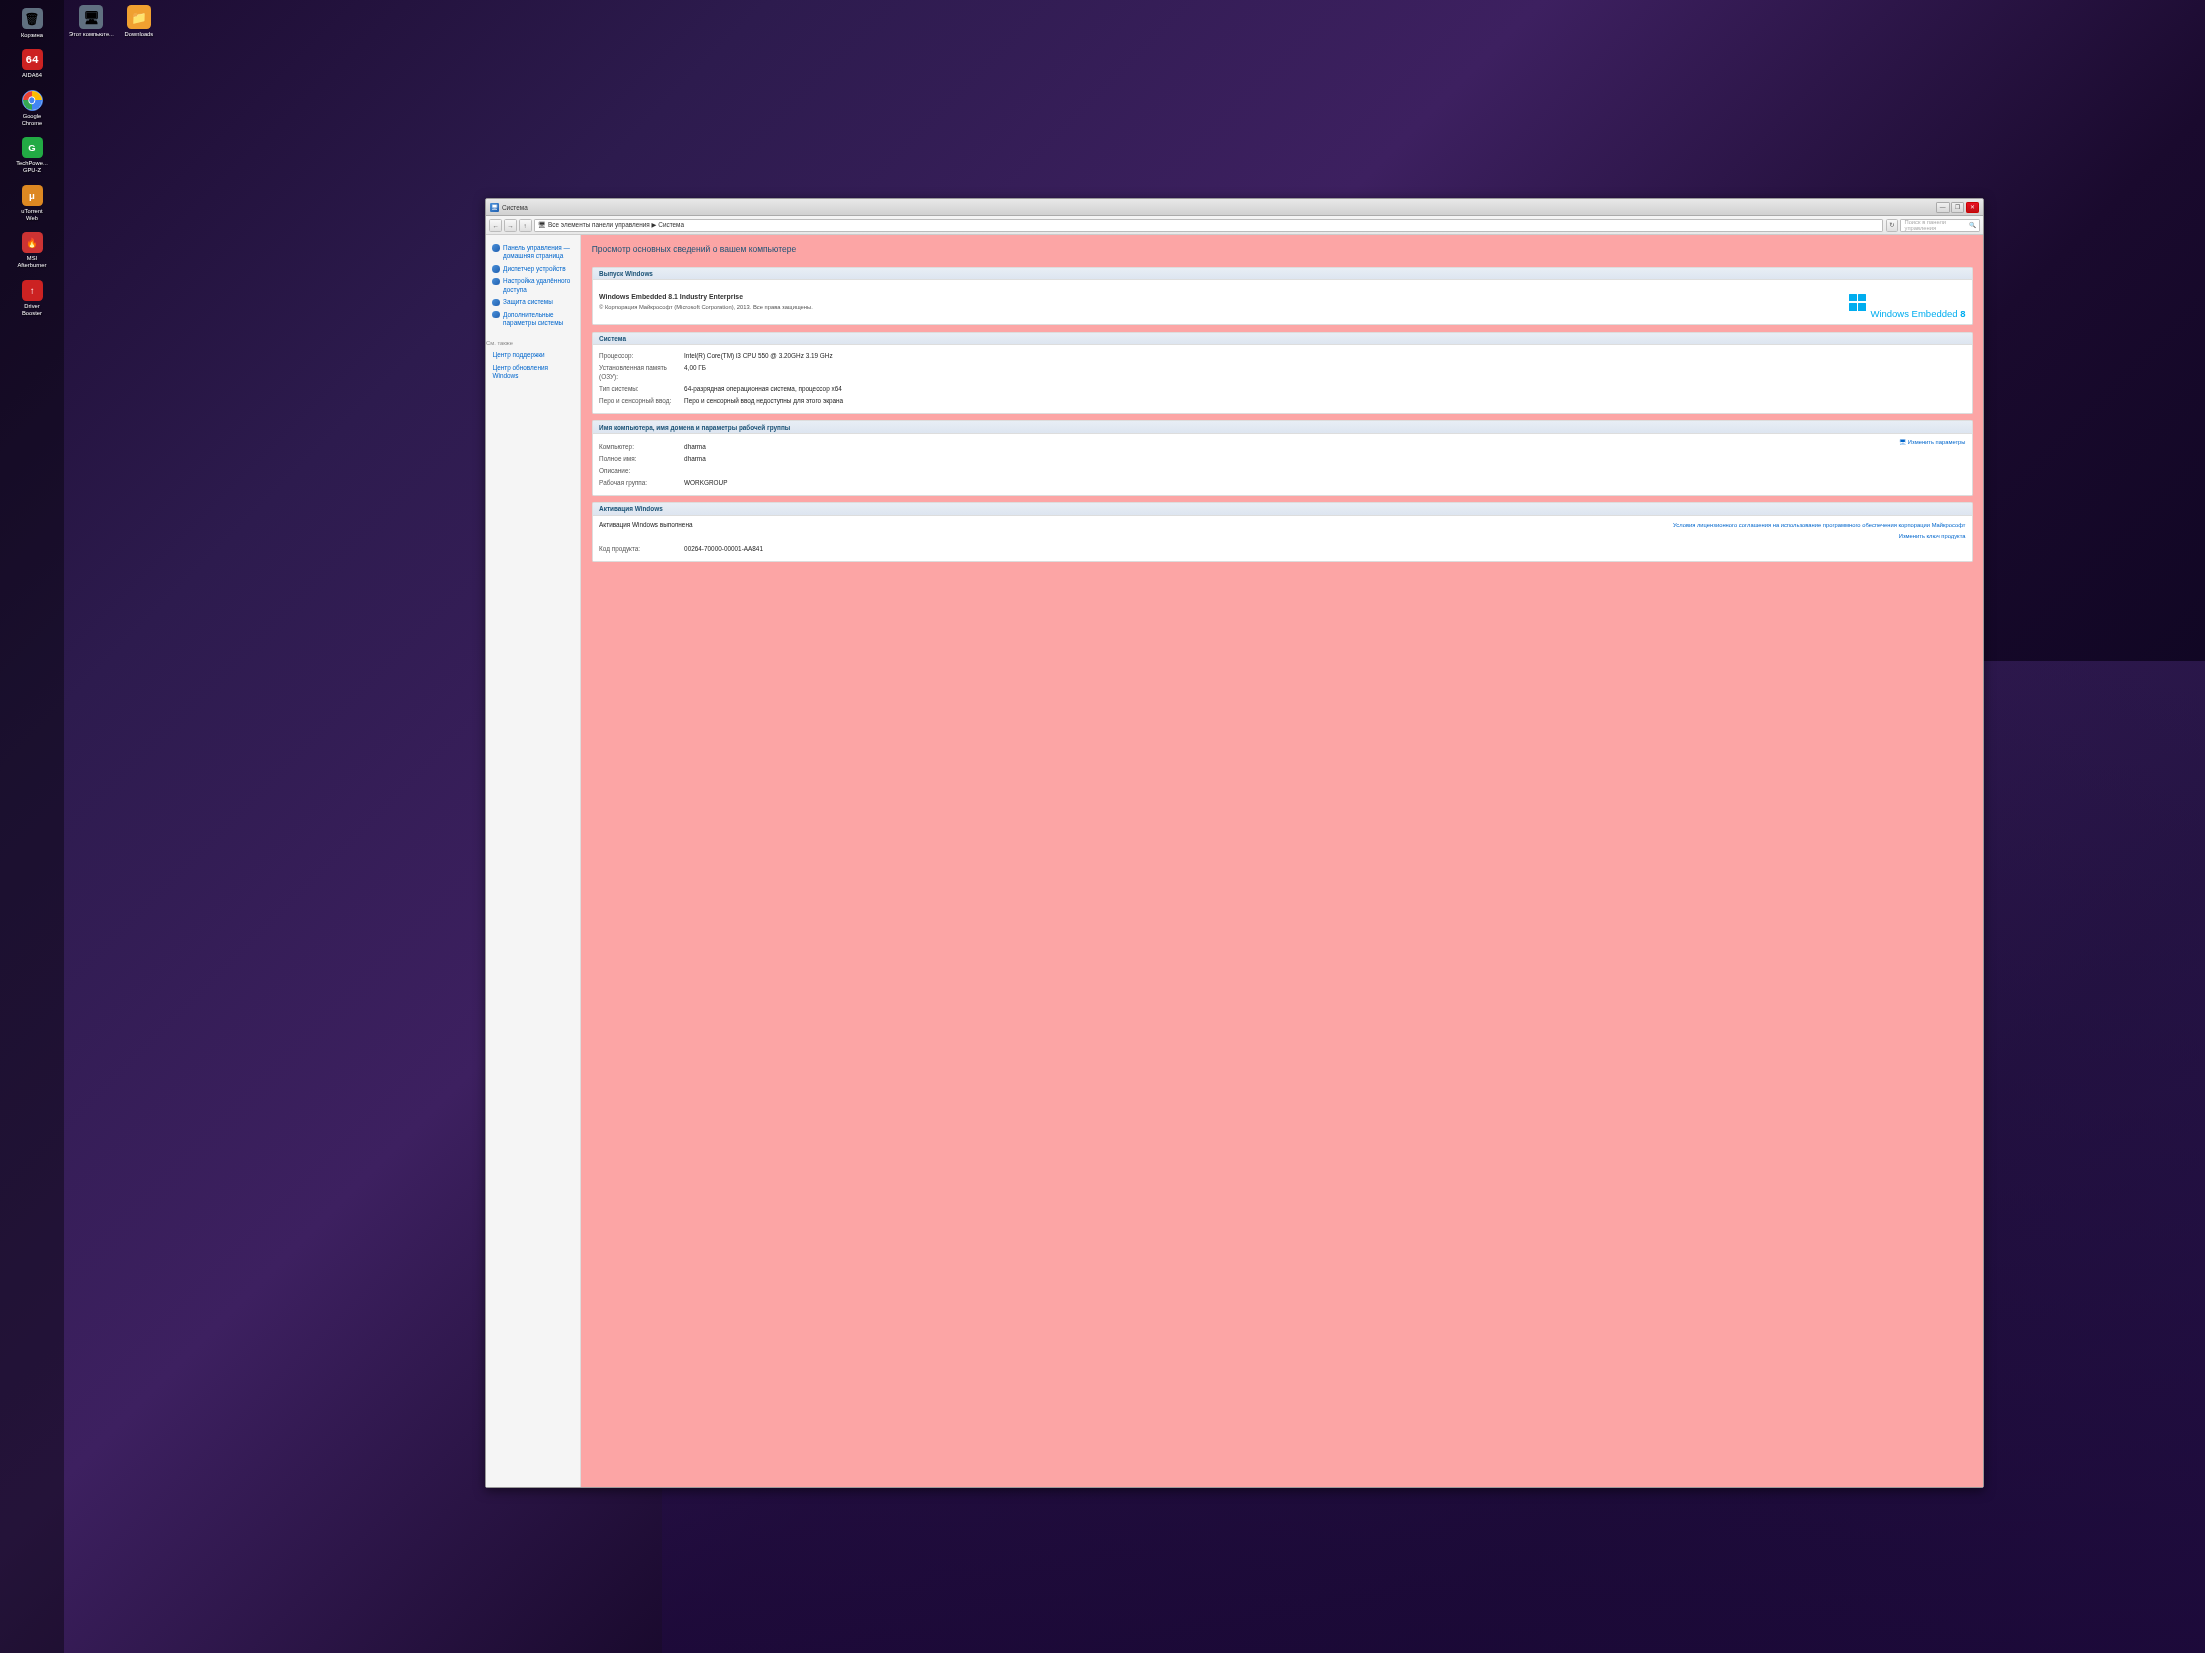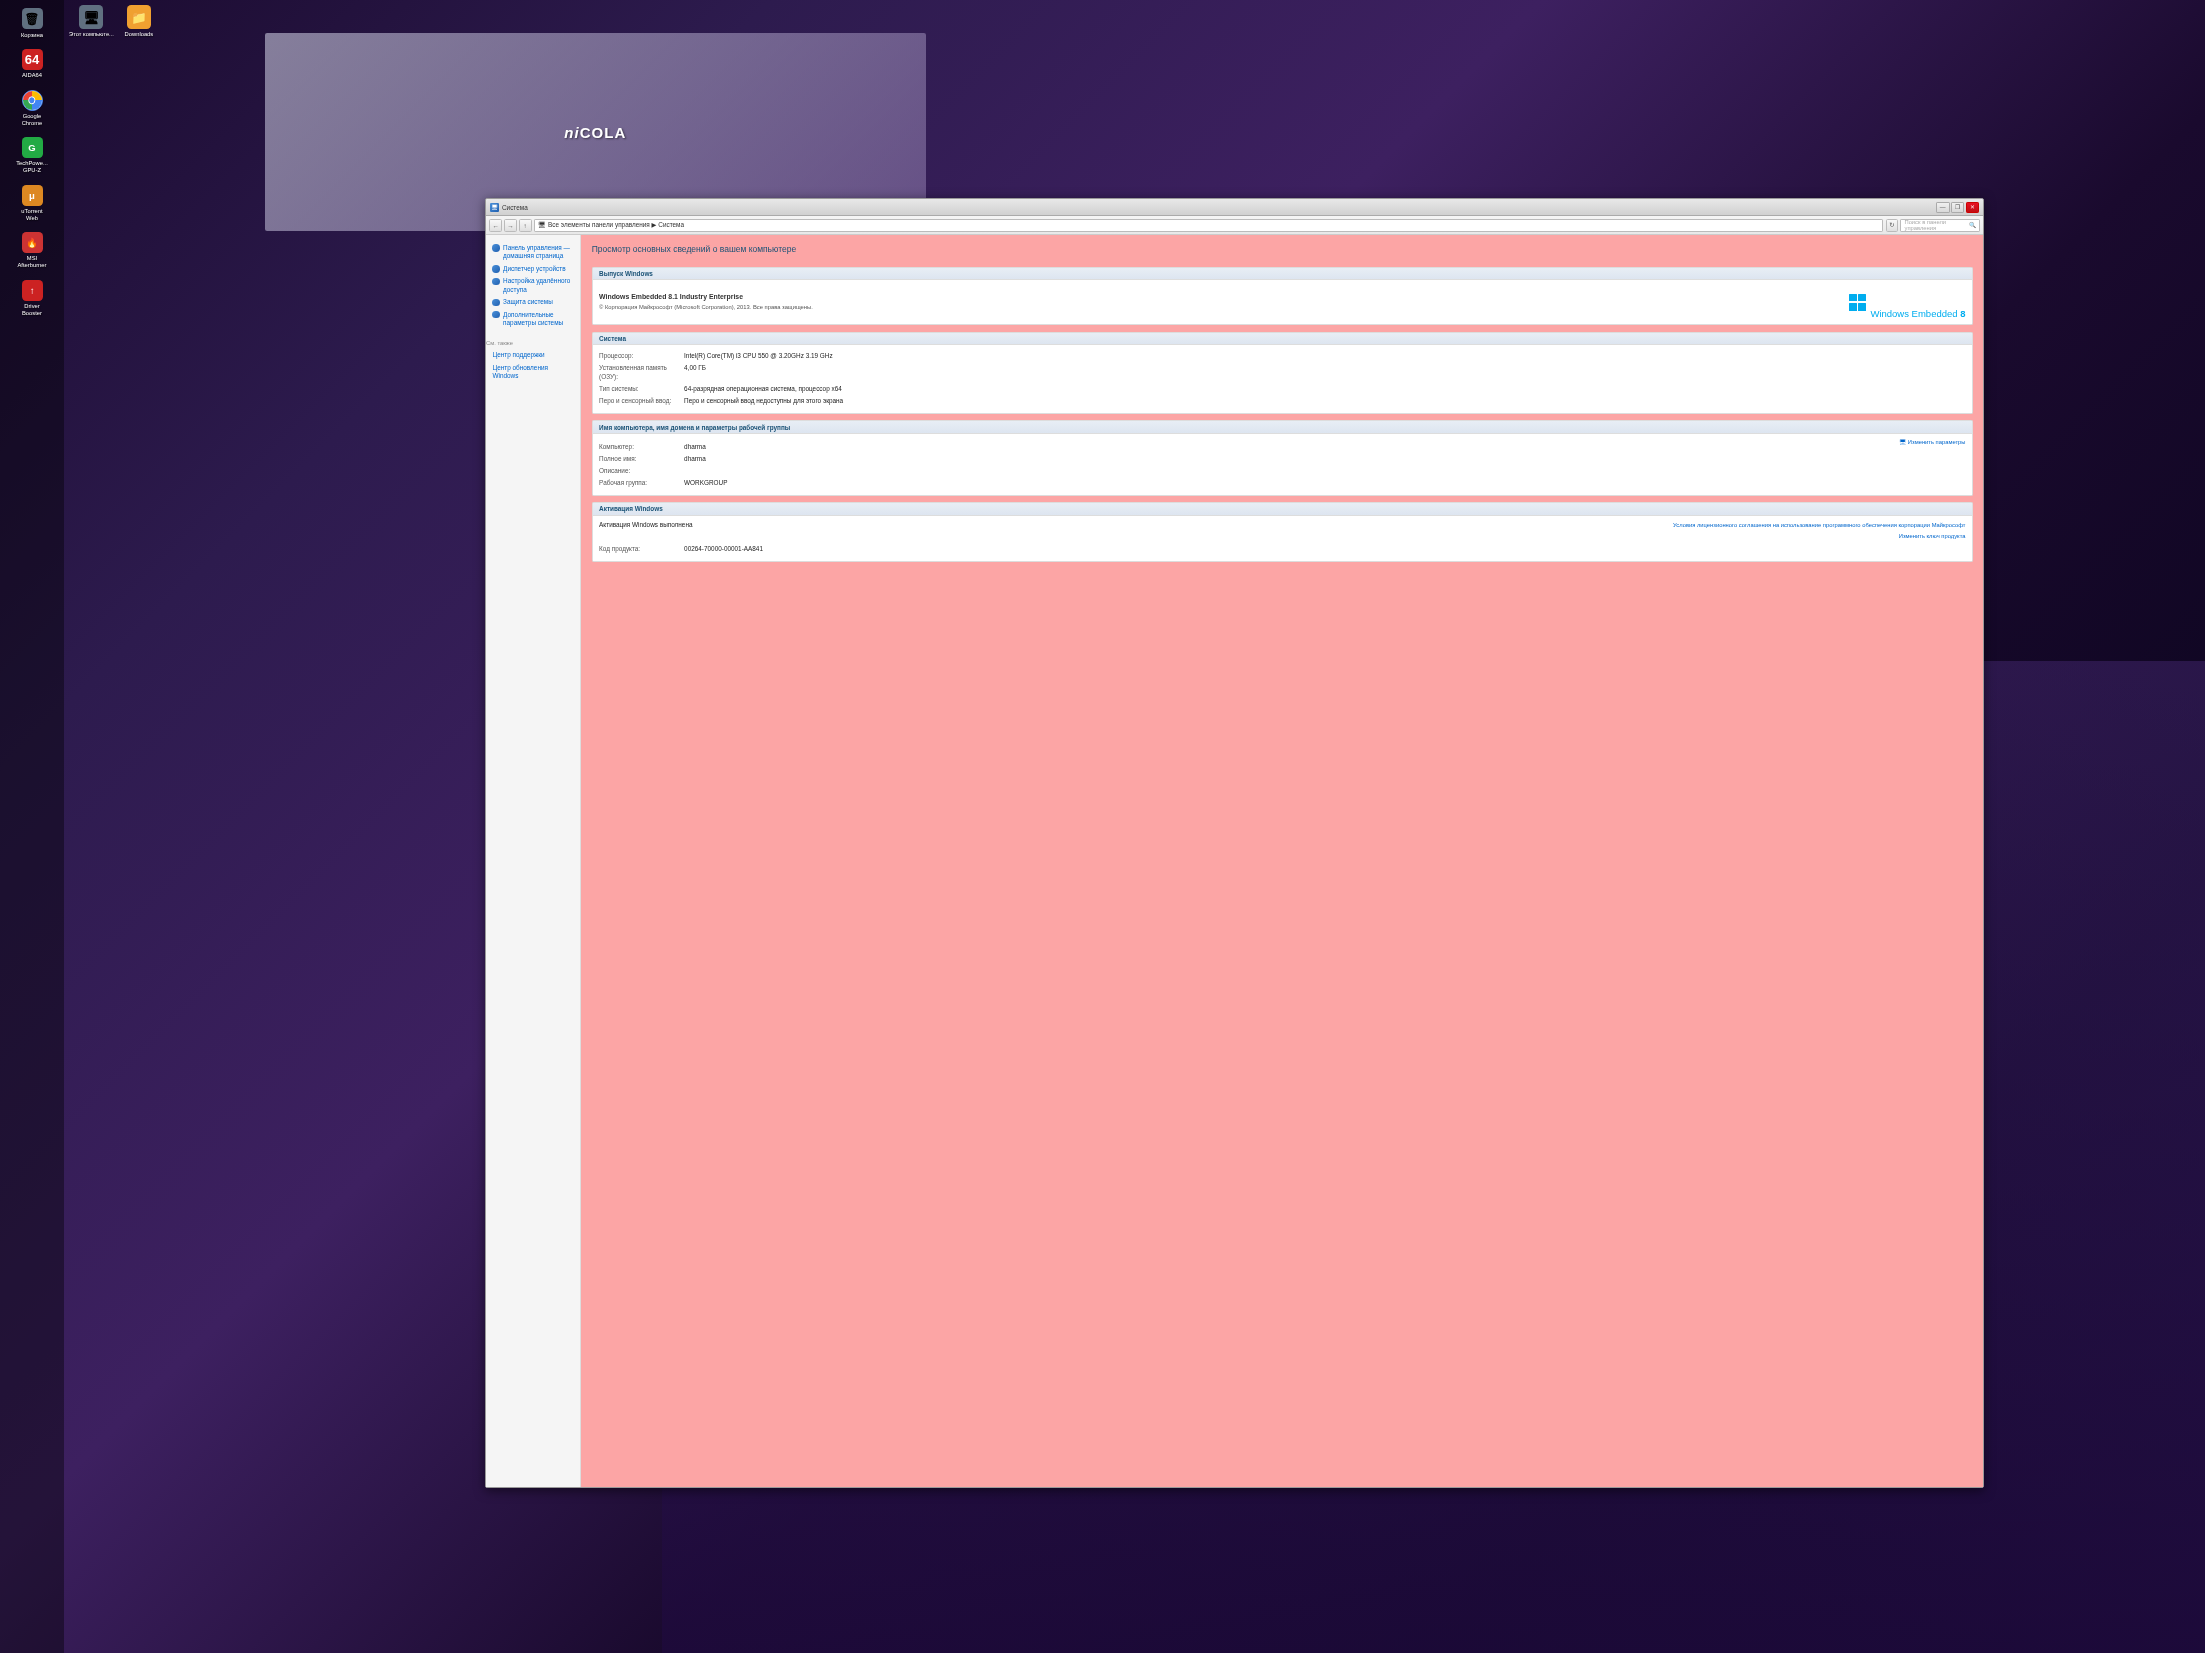--- a/index.html
+++ b/index.html
@@ -428,42 +428,39 @@
       font-size: 5.8px;
       color: #888;
       margin-bottom: 3.2px;
     }
   </style>
 </head>
 <body>
 
 <div class="desktop">
 
-  <div class="nicola-banner">
-    ni<span style="font-style:normal">COLA</span>
-  </div>
 
   <div class="desktop-icons-top">
     <div class="top-icon">
       <div class="icon-img" style="background:#607080; font-size:12.7px;">🖥</div>
       <span class="icon-label">Этот компьюте...</span>
     </div>
     <div class="top-icon">
       <div class="icon-img" style="background:#f0a030; font-size:12.7px;">📁</div>
       <span class="icon-label">Downloads</span>
     </div>
   </div>
 
   <div class="taskbar-left">
     <div class="desktop-icon">
       <div class="icon-img" style="background:#607080;">🗑</div>
       <span class="icon-label">Корзина</span>
     </div>
     <div class="desktop-icon">
-      <div class="icon-img" style="background:#cc2222; color:white; font-size:13px; font-weight:900;">64</div>
+      <div class="icon-img" style="background:#cc2222; color:white; font-size:11px; font-weight:900;font-family:Liberation Mono, monospace;">64</div>
       <span class="icon-label">AIDA64</span>
     </div>
     <div class="desktop-icon">
       <div class="icon-img" style="background:white; border:1.6px solid #4285F4; border-radius:50%; position:relative; overflow:hidden;">
         <div style="position:absolute; top:50%; left:50%; transform:translate(-50%,-50%); width:7.4px; height:7.4px; border-radius:50%; background:#4285F4; border:1.6px solid white; z-index:2;"></div>
         <div style="position:absolute; top:0; left:0; width:50%; height:50%; background:#ea4335;"></div>
         <div style="position:absolute; top:0; right:0; width:50%; height:50%; background:#fbbc05;"></div>
         <div style="position:absolute; bottom:0; left:0; width:50%; height:50%; background:#34a853;"></div>
         <div style="position:absolute; bottom:0; right:0; width:50%; height:50%; background:#4285F4;"></div>
       </div>

